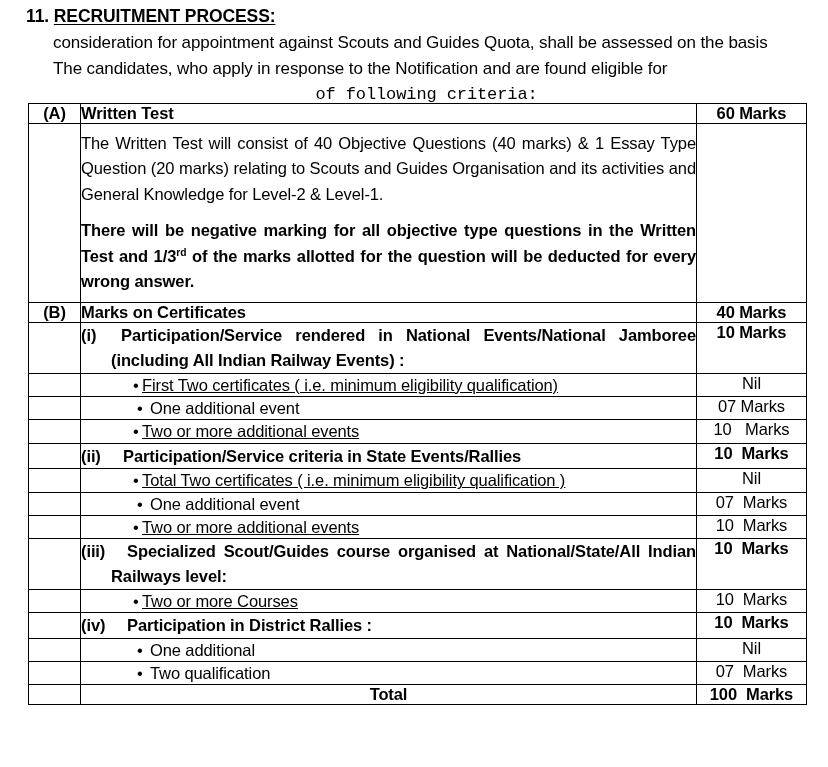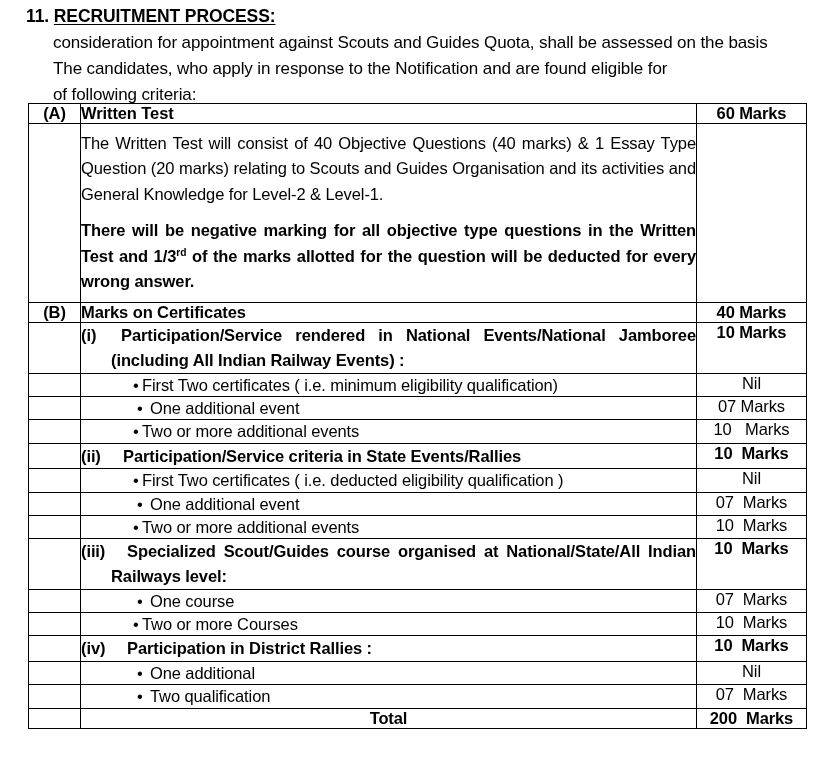--- a/index.html
+++ b/index.html
@@ -44,21 +44,22 @@
     margin-top: 2px;
     margin-left: 27px;
     margin-right: 6px;
     font-size: 17px;
     line-height: 1.52;
     text-align: justify;
     text-justify: inter-word;
     letter-spacing: -0.1px;
   }
   .intro-para .lastline {
-    text-align: left;
+    text-align: center;
+    font-family: Liberation Mono, monospace;
   }
 
   
   .tbl-wrap {
     position: absolute;
     left: 28px;
     top: 103px;
     width: 778px;
   }
   table.marks {
@@ -119,21 +120,21 @@
     text-justify: inter-word;
     padding-left: 30px;
     text-indent: 0;
   }
 
   .bullet-row {
     padding-left: 56px;
     line-height: 1.35;
     white-space: nowrap;
   }
-  .bullet-row.tight { padding-left: 52px; }
+  .bullet-row.tight { padding-left: 52px; text-decoration: underline; }
   .bul {
     display: inline-block;
     width: 13px;
   }
   .bul.narrow { width: 9px; }
 
   .total-cell {
     text-align: center;
     font-weight: bold;
     padding: 4px 0 3px 0;
@@ -224,21 +225,21 @@
         <tr>
           <td class="label"></td>
           <td class="body">
             <div class="roman-head" style="text-align:left;"><span style="display:inline-block;width:42px;margin-left:-30px;">(ii)</span><span>Participation/Service criteria in State Events/Rallies</span></div>
           </td>
           <td class="marks bold">10  Marks</td>
         </tr>
         <tr>
           <td class="label"></td>
           <td class="body">
-              <div class="bullet-row tight"><span class="bul narrow">•</span><span>First Two certificates ( i.e. deducted eligibility qualification )</span></div>
+              <div class="bullet-row tight"><span class="bul narrow">•</span><span>Total Two certificates ( i.e. minimum eligibility qualification )</span></div>
             </td>
           <td class="marks">Nil</td>
         </tr>
         <tr>
           <td class="label"></td>
           <td class="body">
               <div class="bullet-row"><span class="bul">•</span><span>One additional event</span></div>
             </td>
           <td class="marks">07  Marks</td>
         </tr>
@@ -253,57 +254,50 @@
         <tr>
           <td class="label"></td>
           <td class="body">
             <div class="roman-head justified"><span style="display:inline-block;width:46px;margin-left:-30px;">(iii)</span><span>Specialized Scout/Guides course organised at National/State/All Indian Railways level:</span></div>
           </td>
           <td class="marks bold">10  Marks</td>
         </tr>
         <tr>
           <td class="label"></td>
           <td class="body">
-              <div class="bullet-row"><span class="bul">•</span><span>One course</span></div>
+              <div class="bullet-row tight"><span class="bul narrow">•</span><span>Two or more Courses</span></div>
+            </td>
+          <td class="marks">10  Marks</td>
+        </tr>
+
+        <tr>
+          <td class="label"></td>
+          <td class="body">
+            <div class="roman-head" style="text-align:left;"><span style="display:inline-block;width:46px;margin-left:-30px;">(iv)</span><span>Participation in District Rallies :</span></div>
+          </td>
+          <td class="marks bold">10  Marks</td>
+        </tr>
+        <tr>
+          <td class="label"></td>
+          <td class="body">
+              <div class="bullet-row"><span class="bul">•</span><span>One additional</span></div>
+            </td>
+          <td class="marks">Nil</td>
+        </tr>
+        <tr>
+          <td class="label"></td>
+          <td class="body">
+              <div class="bullet-row"><span class="bul">•</span><span>Two qualification</span></div>
             </td>
           <td class="marks">07  Marks</td>
         </tr>
-        <tr>
-          <td class="label"></td>
-          <td class="body">
-              <div class="bullet-row tight"><span class="bul narrow">•</span><span>Two or more Courses</span></div>
-            </td>
-          <td class="marks">10  Marks</td>
-        </tr>
-
-        <tr>
-          <td class="label"></td>
-          <td class="body">
-            <div class="roman-head" style="text-align:left;"><span style="display:inline-block;width:46px;margin-left:-30px;">(iv)</span><span>Participation in District Rallies :</span></div>
-          </td>
-          <td class="marks bold">10  Marks</td>
-        </tr>
-        <tr>
-          <td class="label"></td>
-          <td class="body">
-              <div class="bullet-row"><span class="bul">•</span><span>One additional</span></div>
-            </td>
-          <td class="marks">Nil</td>
-        </tr>
-        <tr>
-          <td class="label"></td>
-          <td class="body">
-              <div class="bullet-row"><span class="bul">•</span><span>Two qualification</span></div>
-            </td>
-          <td class="marks">07  Marks</td>
-        </tr>
 
         <tr>
           <td class="label"></td>
           <td class="body total-cell">Total</td>
-          <td class="marks bold">200  Marks</td>
+          <td class="marks bold">100  Marks</td>
         </tr>
 
       </tbody>
     </table>
   </div>
 
 </div>
 
 </body></html>

